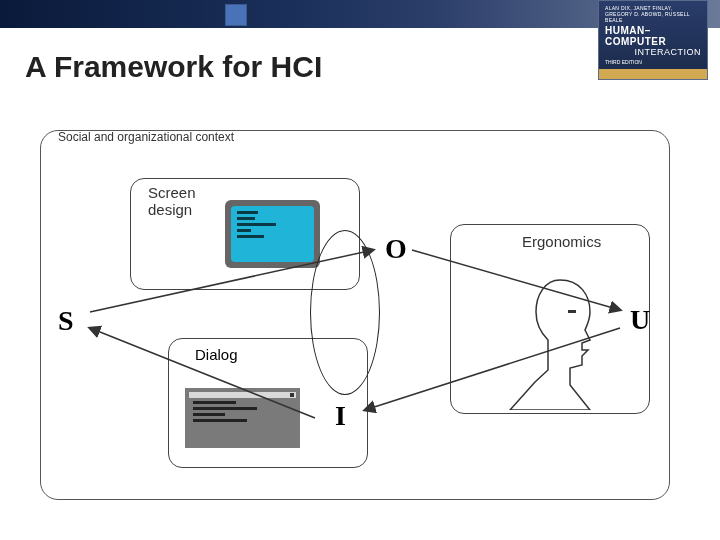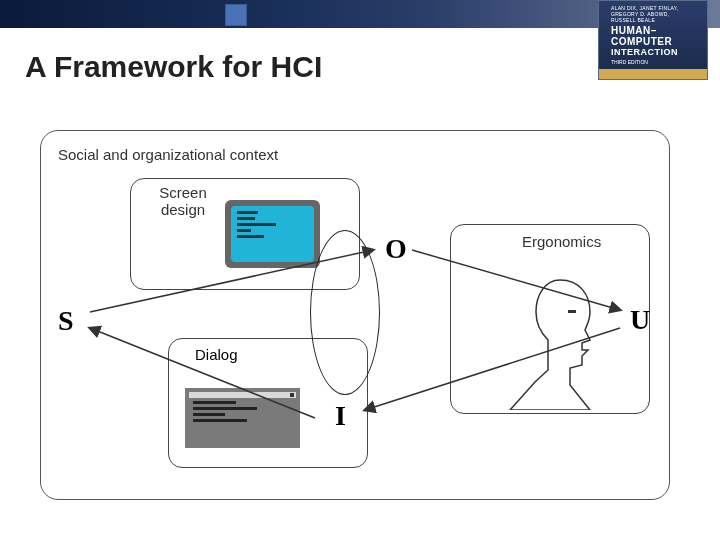--- a/index.html
+++ b/index.html
@@ -24,39 +24,40 @@
     width: 20px; height: 20px;
     background: #4a72b8;
     border: 1px solid #3a5a90;
   }
   .book-cover {
     position: absolute;
     top: 0; right: 12px;
     width: 110px; height: 80px;
     background: linear-gradient(180deg, #2a3d6a 0%, #1a2a4a 100%);
     color: #fff;
-    padding: 4px 12px;
+    padding: 4px 6px;
     font-size: 6px;
     border: 1px solid #5a6a8a;
   }
   .book-cover .authors {
     font-size: 5px;
     letter-spacing: 0.3px;
     line-height: 1.2;
   }
   .book-cover .title1 {
     font-size: 10px;
     font-weight: bold;
     margin-top: 2px;
     letter-spacing: 0.5px;
   }
   .book-cover .title2 {
     font-size: 9px;
-    font-weight: bold;
+    font-weight: normal;
     letter-spacing: 0.5px;
+    text-align: right;
   }
   .book-cover .edition {
     font-size: 5px;
     margin-top: 2px;
   }
   .book-cover .band {
     position: absolute;
     bottom: 0; left: 0; right: 0;
     height: 10px;
     background: #d2a851;
@@ -75,37 +76,37 @@
   }
   .outer-box {
     position: absolute;
     left: 0; top: 0;
     width: 630px; height: 370px;
     border: 1.5px solid #555;
     border-radius: 18px;
   }
   .outer-label {
     position: absolute;
-    left: 18px; top: 16px;
-    font-size: 15px;
+    left: 18px; top: 0;
+    font-size: 12px;
     color: #333;
   }
   .screen-box {
     position: absolute;
     left: 90px; top: 48px;
     width: 230px; height: 112px;
     border: 1.5px solid #444;
     border-radius: 14px;
     background: #fff;
   }
   .screen-label {
     position: absolute;
     left: 108px; top: 54px;
     width: 70px;
-    text-align: center;
+    text-align: left;
     font-size: 15px;
     color: #333;
     line-height: 1.15;
   }
   .monitor {
     position: absolute;
     left: 185px; top: 70px;
     width: 95px; height: 68px;
     background: #666;
     border-radius: 6px;

